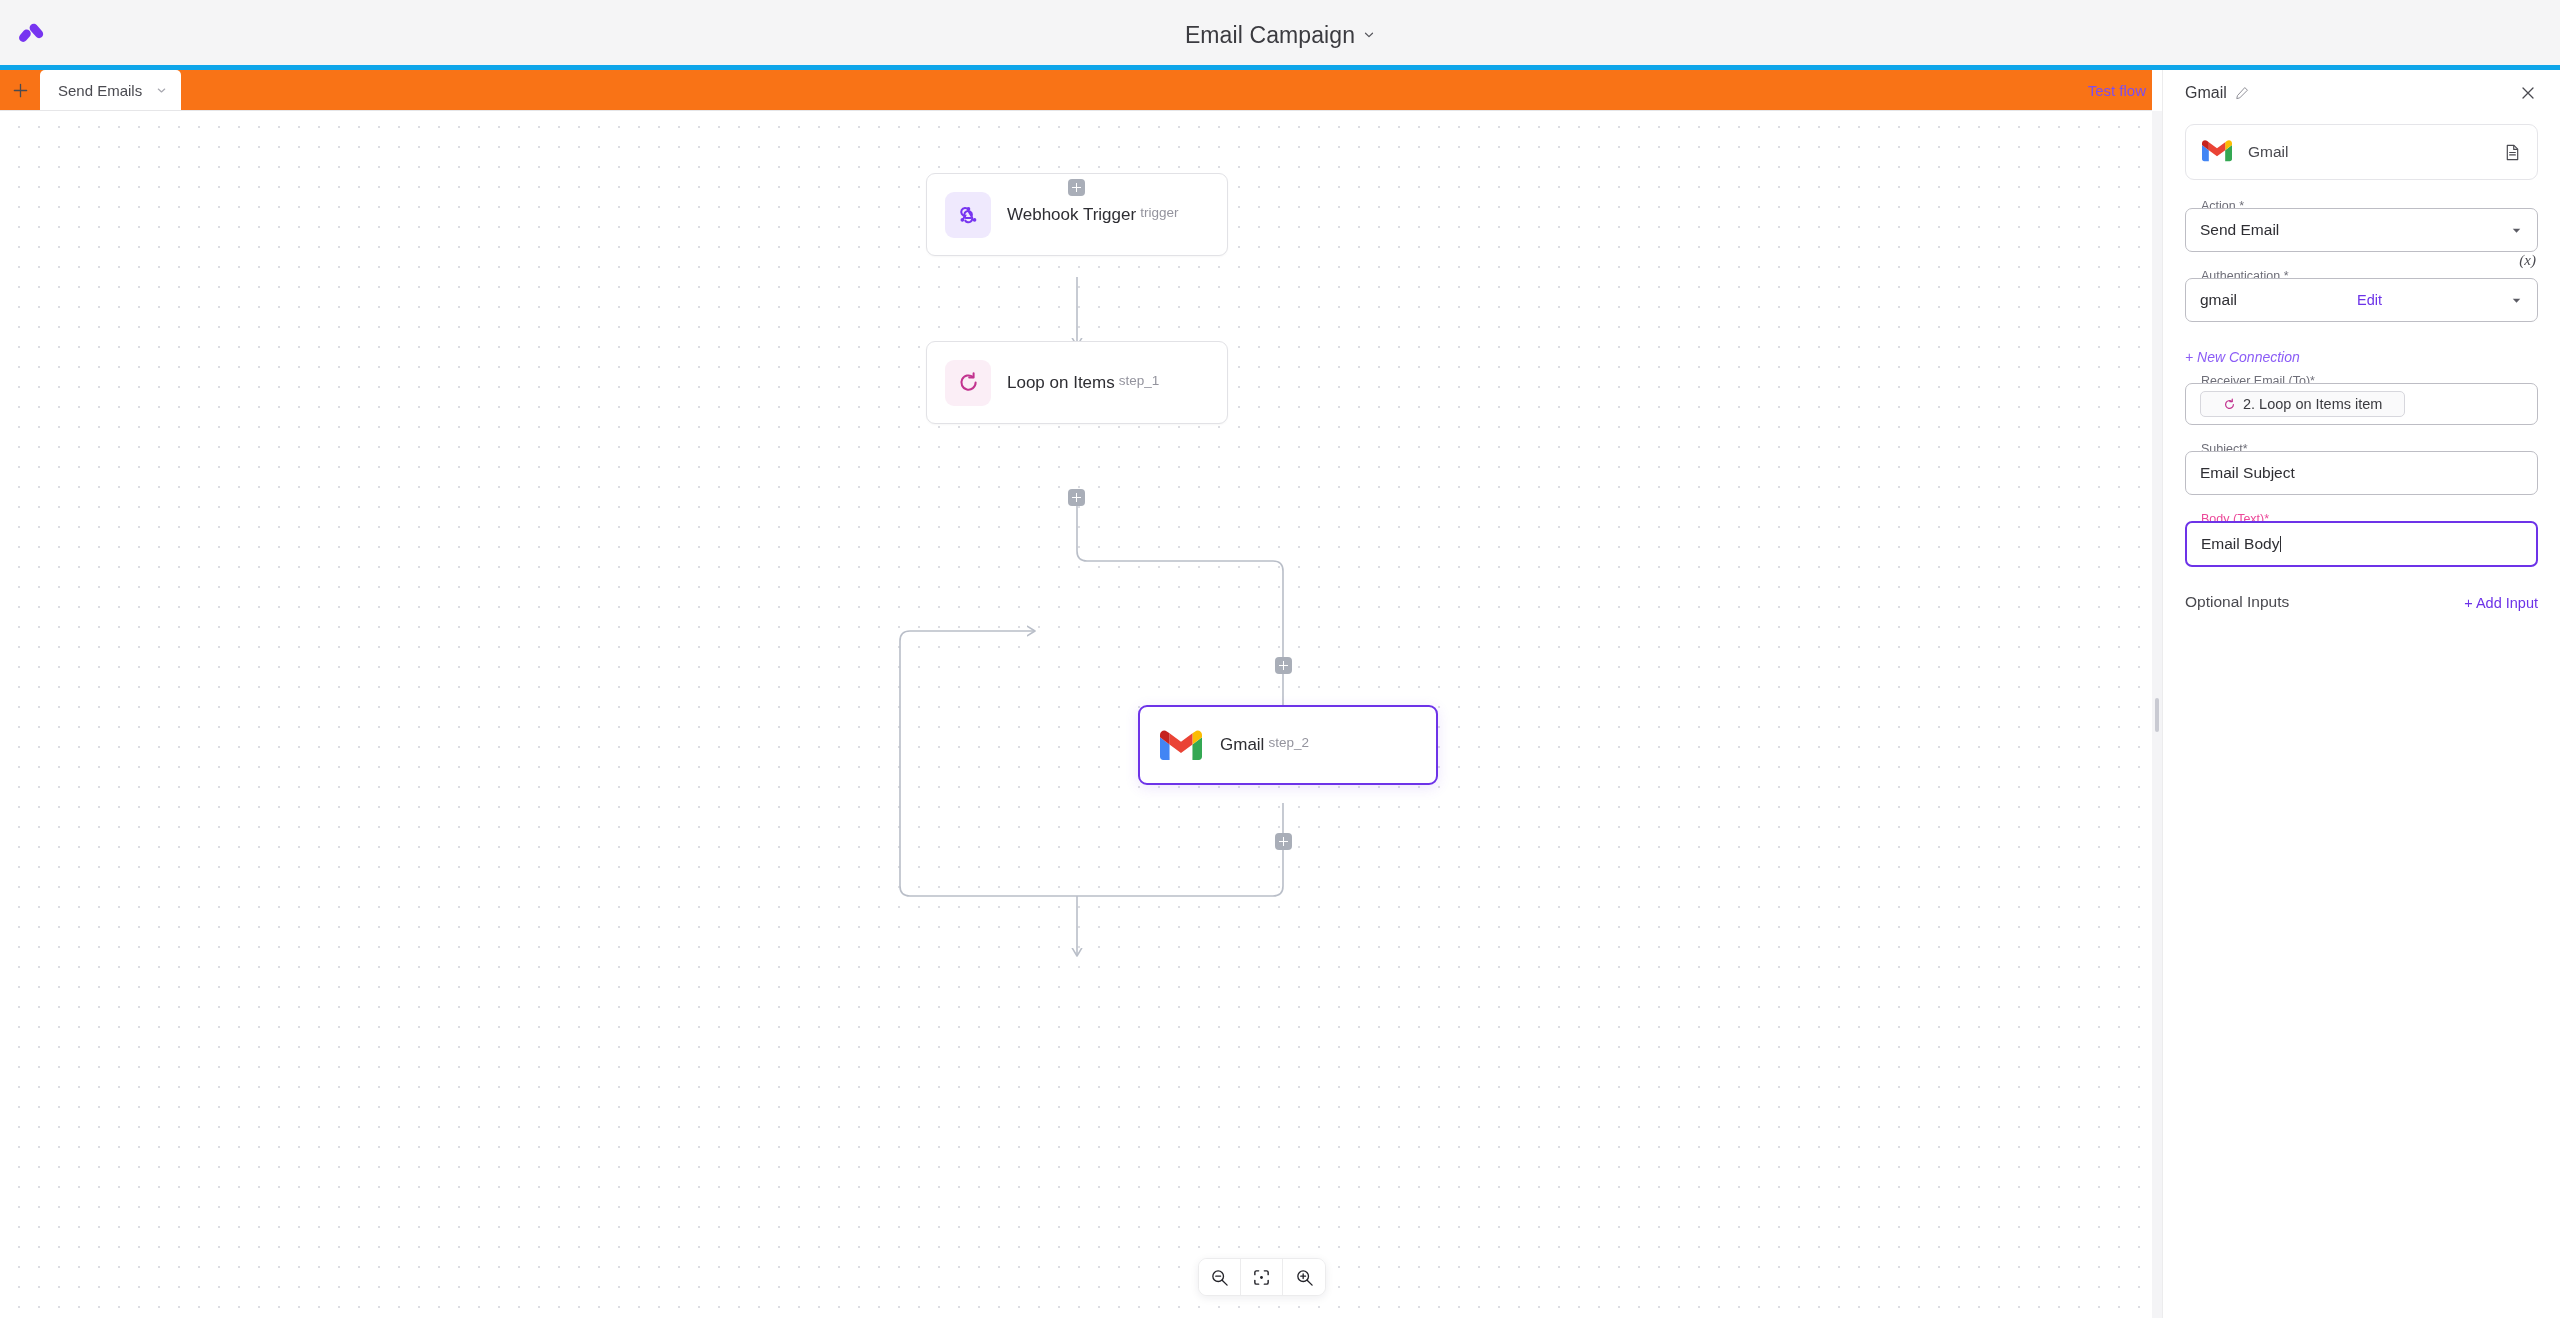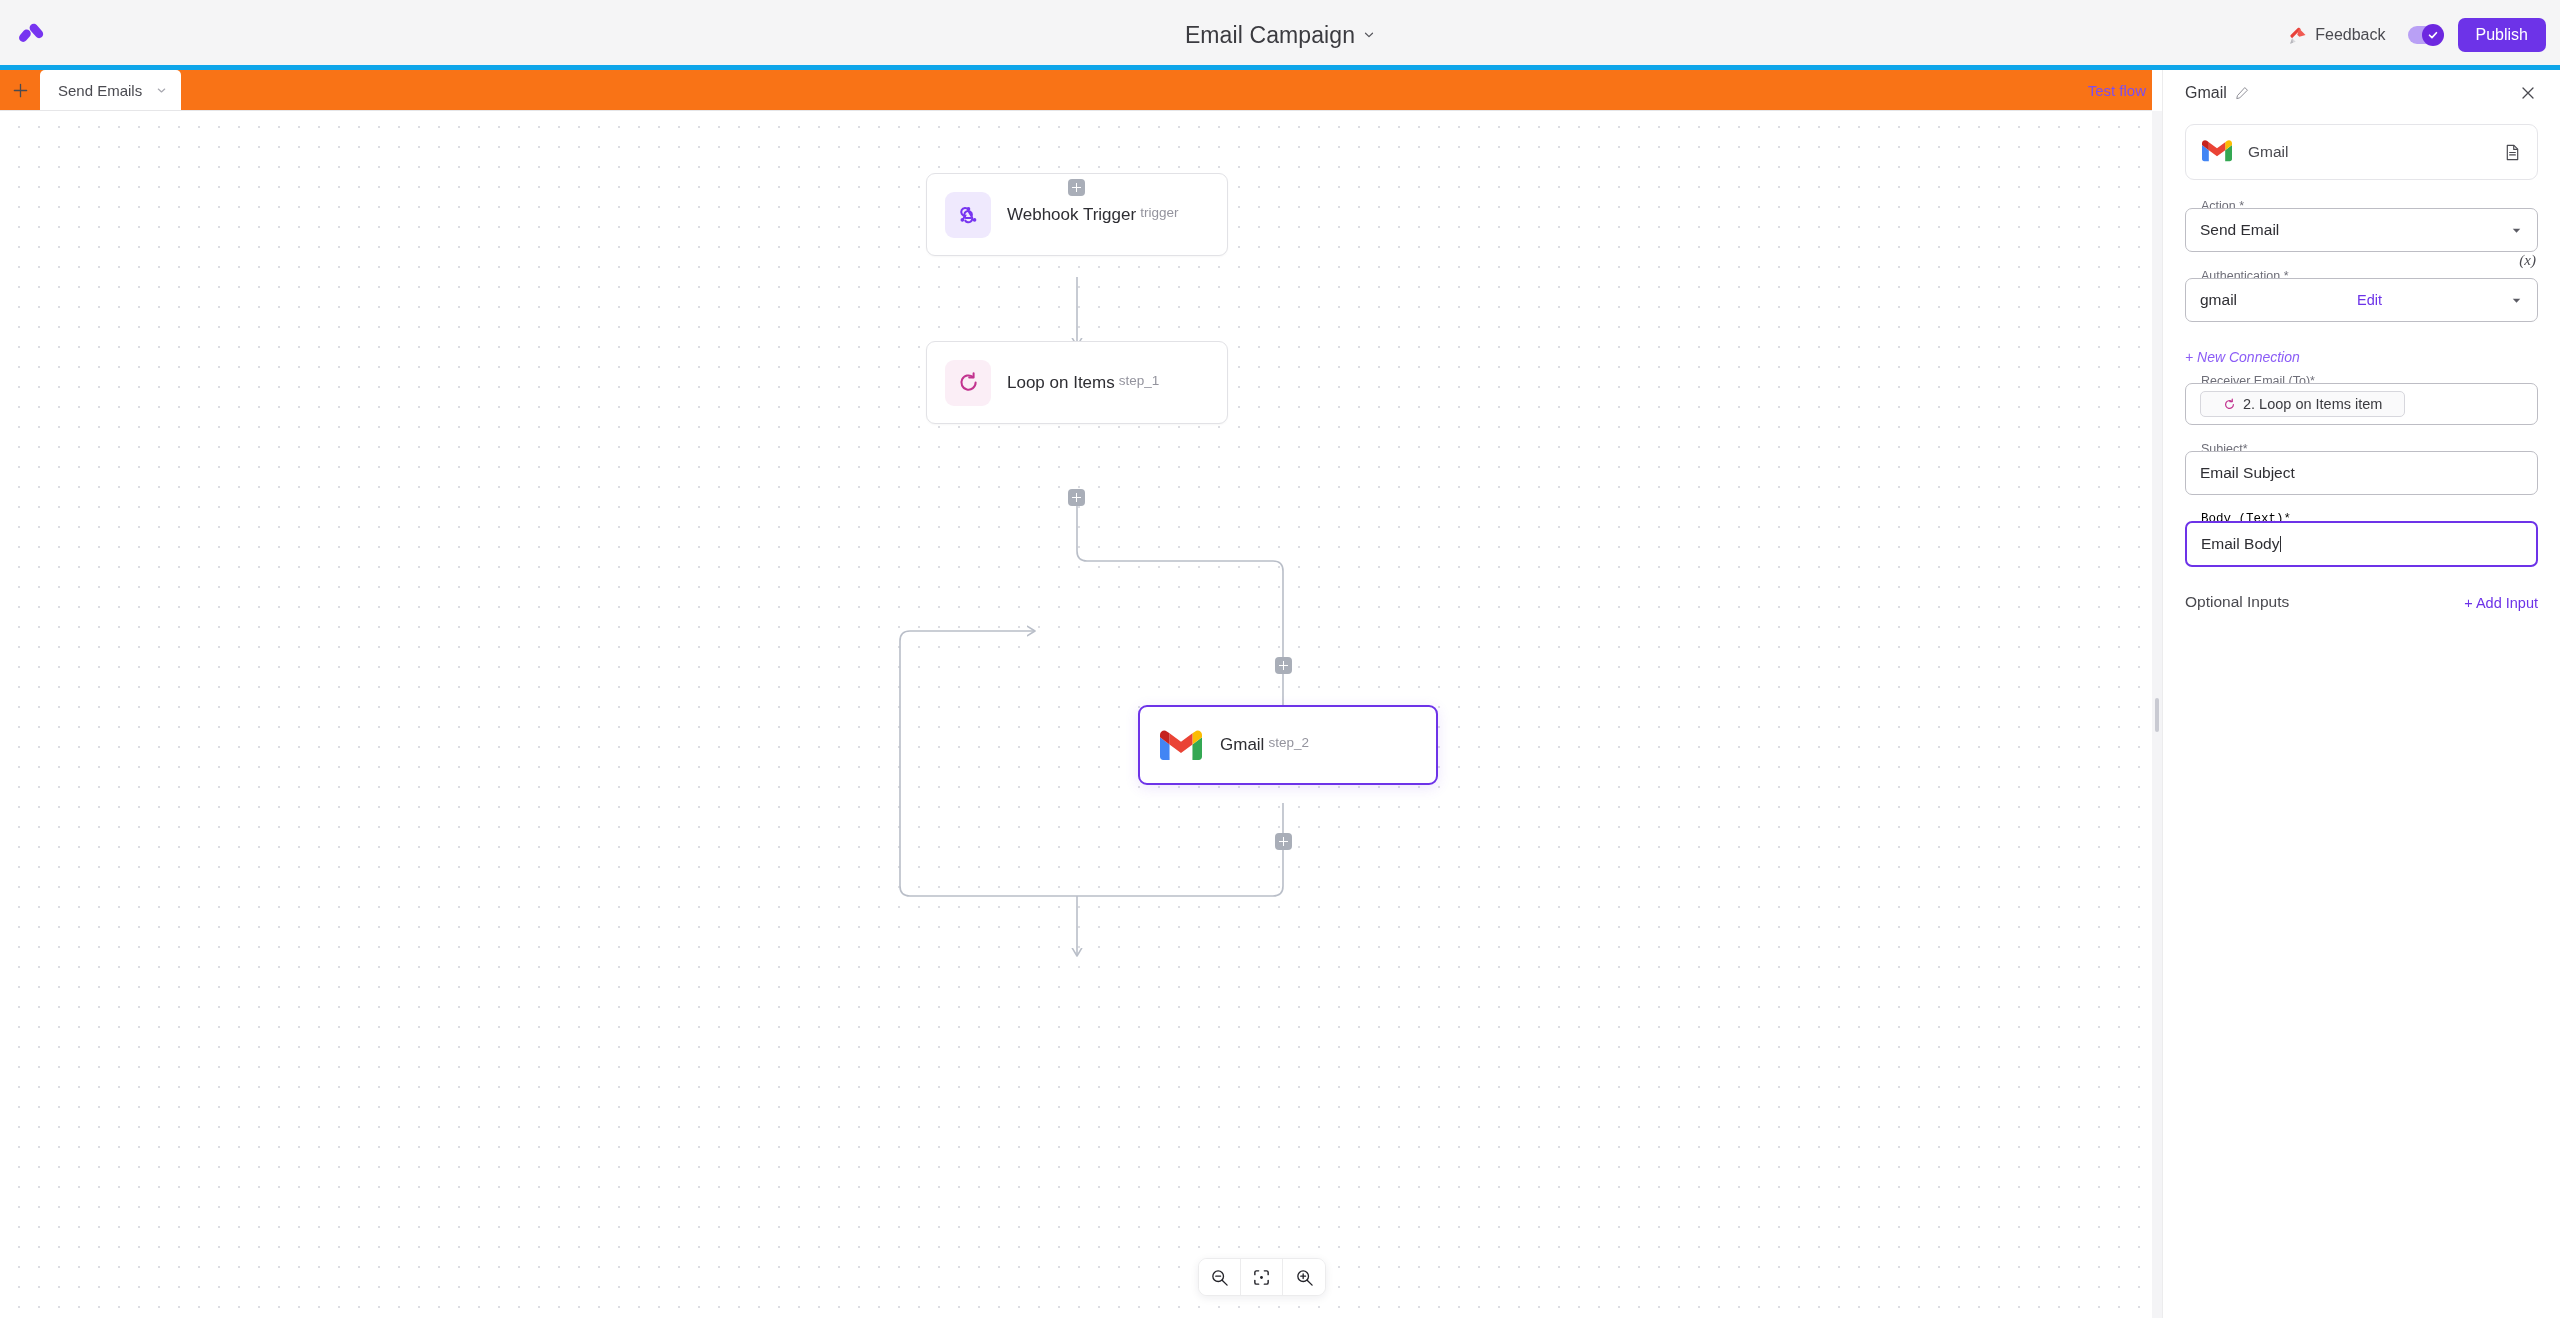--- a/index.html
+++ b/index.html
@@ -236,21 +236,21 @@
   .field.focused .field-box {
     border: 2px solid #6d33e8;
   }
   .field-label {
     position: absolute; top: -8px; left: 11px;
     background: #fff; padding: 0 5px;
     font-size: 12.5px; color: #6e6e78;
     line-height: 1; white-space: nowrap;
     pointer-events: none;
   }
-  .field.focused .field-label { color: #000000; font-family: Liberation Mono, monospace; }
+  .field.focused .field-label { color: #ec4899; }
   .field-value { font-size: 15.5px; color: #2e2e33; }
   .field-value.caret::after {
     content: ""; display: inline-block;
     width: 1px; height: 16px; background: #2e2e33;
     margin-left: 1px; vertical-align: -3px;
   }
   .field-caret {
     margin-left: auto; display: flex; align-items: center;
     padding-left: 8px; cursor: pointer;
   }
@@ -304,42 +304,20 @@
 
     <div class="title-wrap">
       <span class="flow-title">Email Campaign</span>
       <span class="title-caret">
         <svg viewBox="0 0 12 12" width="12" height="12" aria-hidden="true">
           <path d="M2.5 4.2 6 7.6l3.5-3.4" fill="none" stroke="#55555c" stroke-width="1.2" stroke-linecap="round" stroke-linejoin="round"></path>
         </svg>
       </span>
     </div>
 
-    <div class="topbar-right">
-
-      <div class="feedback-btn">
-        <svg class="megaphone" viewBox="0 0 20 20" aria-hidden="true">
-          <path d="M3.2 12.8 1.8 11.4c-.5-.5-.5-1.3 0-1.8l7.5-7.5c.5-.5 1.3-.5 1.8 0l1.4 1.4z" fill="#e8413a"></path>
-          <path d="m10.6 2.6 6.8 6.8-6.5 1.9-2.2-2.2z" fill="#f05a52"></path>
-          <path d="M3.3 12.9 1.2 18.8l5.9-2.1z" fill="#d8d8dc"></path>
-          <path d="M3.3 12.9 1.2 18.8l3-1.1z" fill="#b6b6bc"></path>
-        </svg>
-        <span>Feedback</span>
-      </div>
-
-      <div class="toggle-switch">
-        <div class="toggle-knob">
-          <svg viewBox="0 0 14 14" aria-hidden="true">
-            <path d="M3 7.3 5.8 10l5.2-5.6" fill="none" stroke="#fff" stroke-width="2" stroke-linecap="round" stroke-linejoin="round"></path>
-          </svg>
-        </div>
-      </div>
-
-      <button class="publish-btn">Publish</button>
-    </div>
   </div>
 
   <div class="tabbar">
     <div class="tab-add">
       <svg viewBox="0 0 18 18" aria-hidden="true">
         <path d="M9 2.5v13M2.5 9h13" fill="none" stroke="#4a4a50" stroke-width="1.4" stroke-linecap="round"></path>
       </svg>
     </div>
     <div class="tab-item">
       <span>Send Emails</span>

